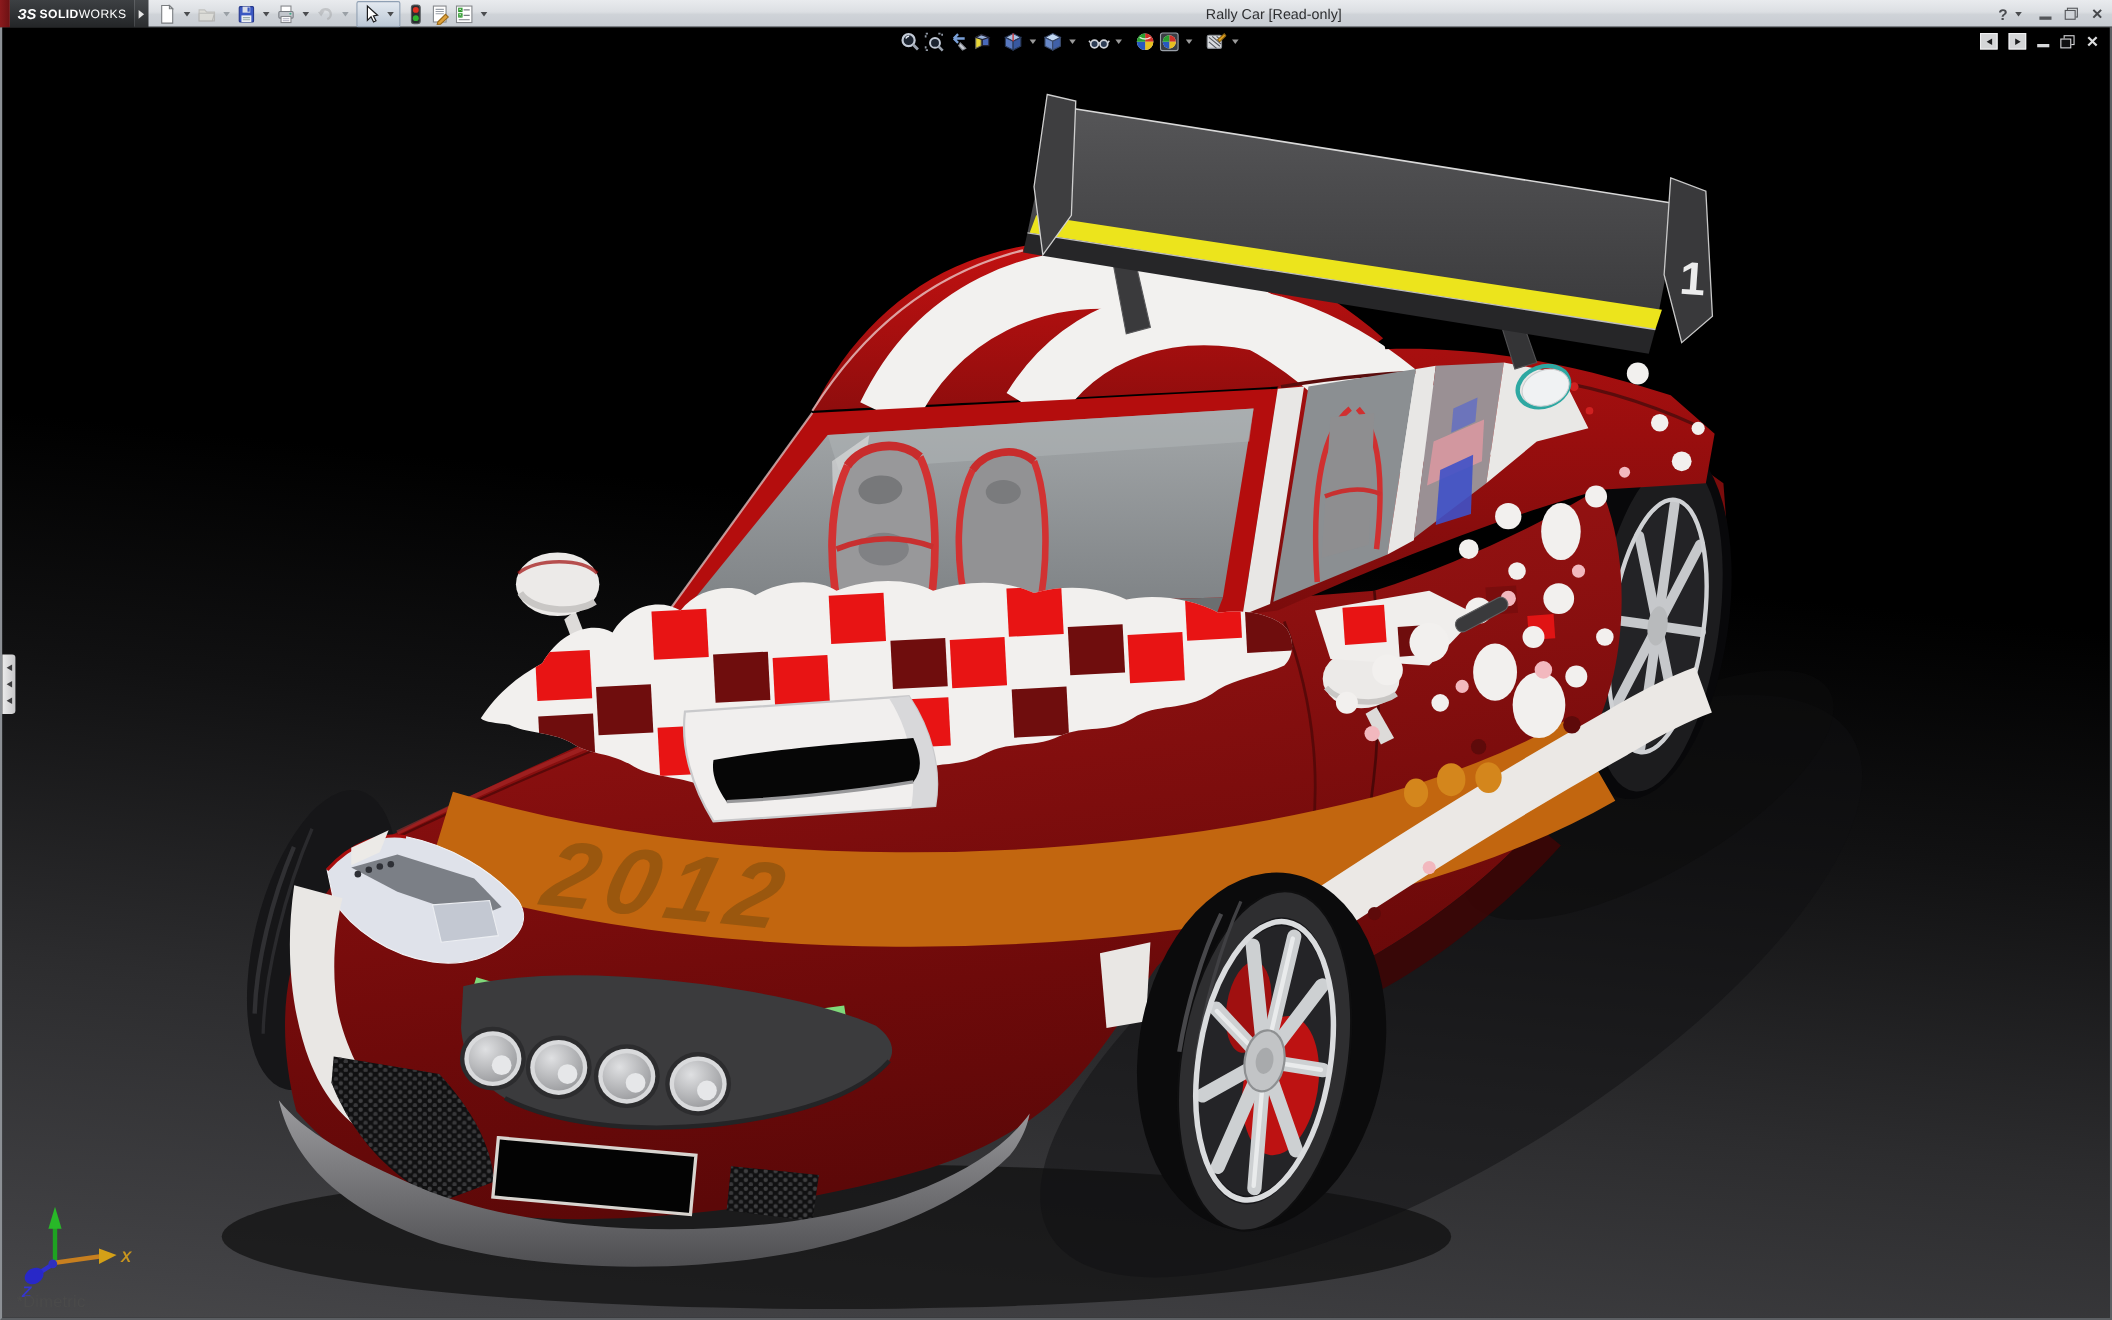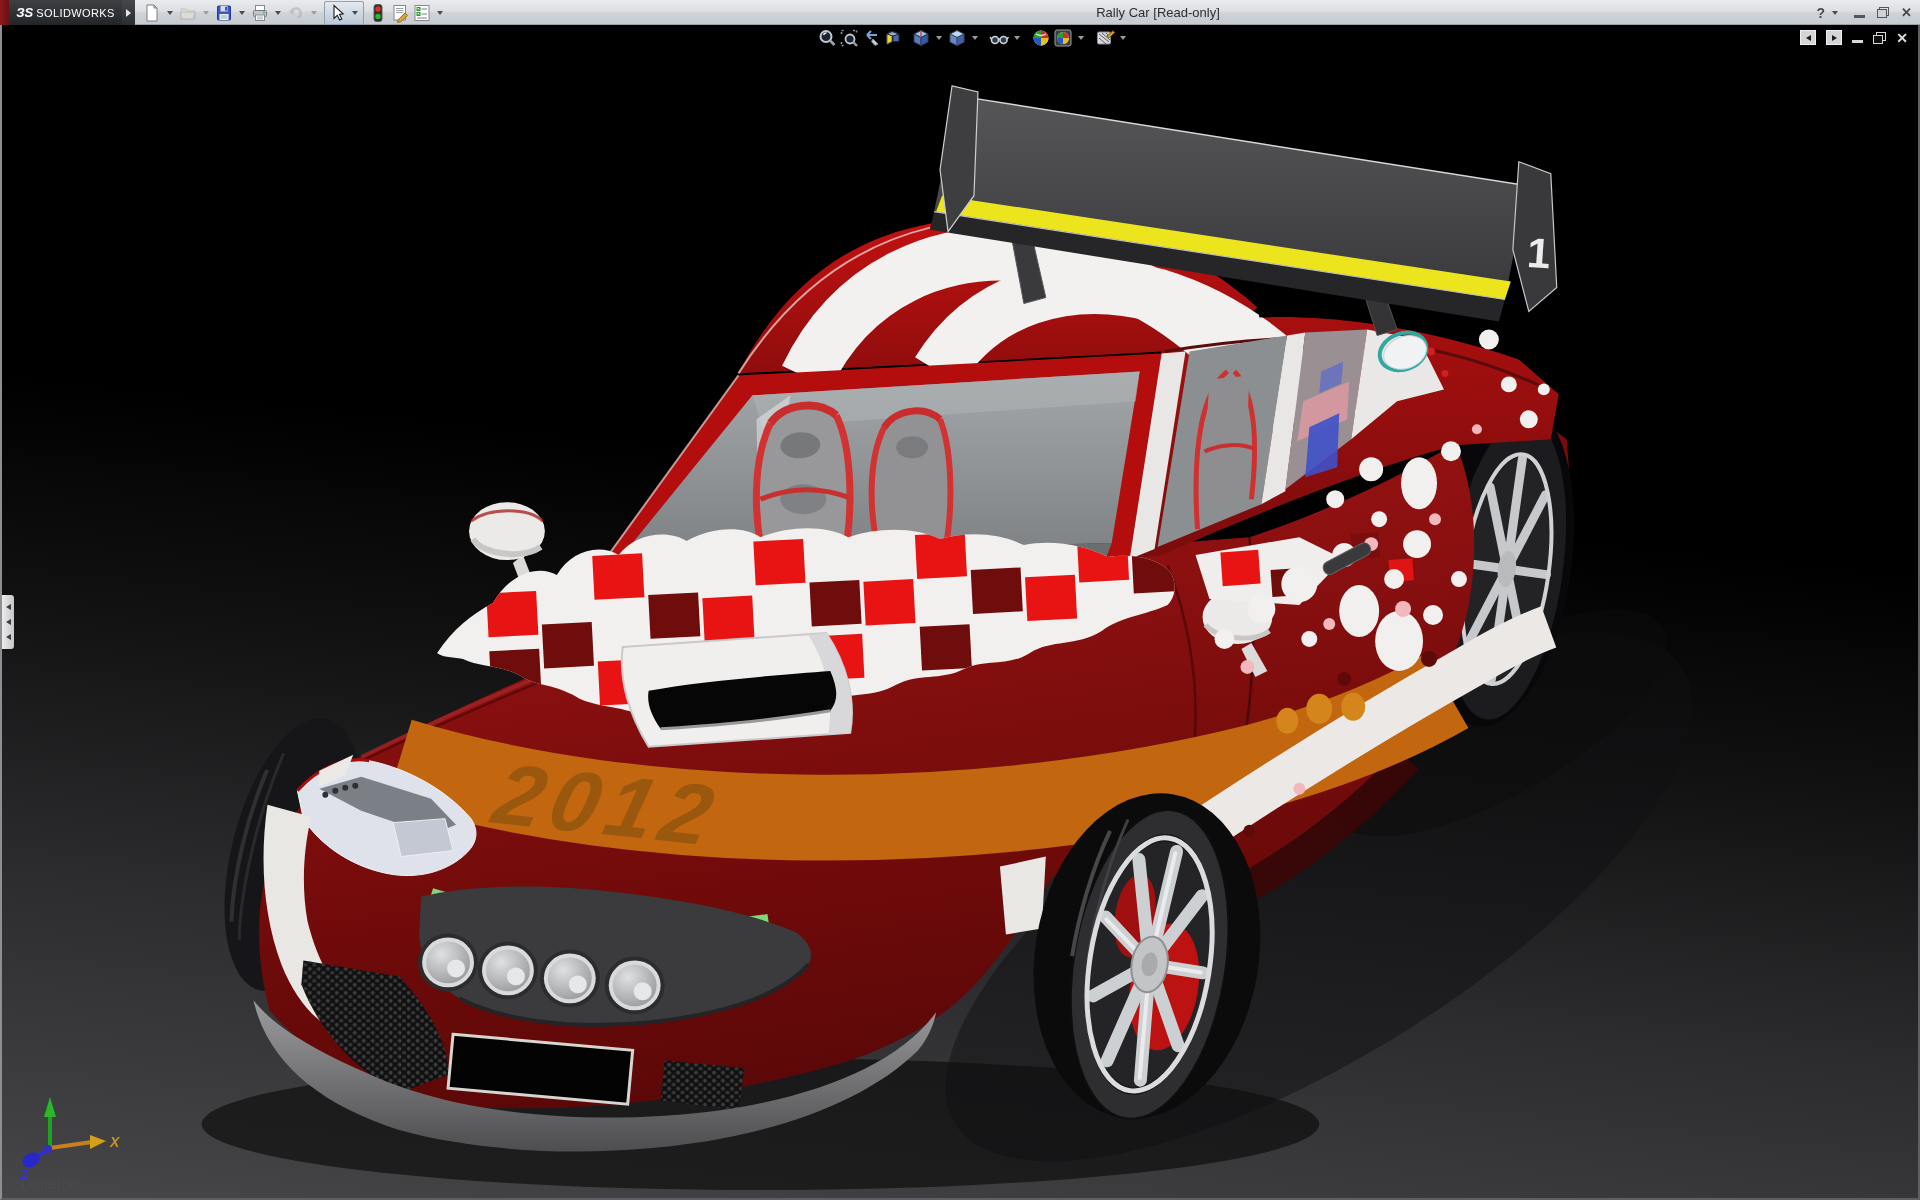--- a/index.html
+++ b/index.html
@@ -10,21 +10,21 @@
   .titlebar{position:absolute;top:0;left:0;right:0;height:25px;
     background:linear-gradient(#e9ebee 0%,#dcdfe3 45%,#cfd3d8 55%,#c7ccd2 100%);
     border-bottom:1px solid #9aa0a6;box-sizing:border-box;}
   .brand-accent{position:absolute;left:0;top:0;width:9px;height:25px;
     background:linear-gradient(90deg,#8c1a1d,#6b1113);}
   .logo-plate{position:absolute;left:9px;top:0;height:25px;width:113px;
     background:linear-gradient(#3d4043,#232527);color:#fff;display:flex;
     align-items:center;justify-content:center;gap:3px;}
   .logo-glyph{font-style:italic;font-weight:bold;font-size:13px;letter-spacing:0;}
   .logo-text{font-size:11px;letter-spacing:.4px;}
-  .logo-text .lt-b{font-weight:normal;}
+  .logo-text .lt-b{font-weight:bold;}
   .logo-expand{position:absolute;left:122px;top:0;width:13px;height:25px;
     background:linear-gradient(#45484b,#2b2d2f);display:flex;align-items:center;justify-content:center;}
   .tri-r{width:0;height:0;border-top:4px solid transparent;border-bottom:4px solid transparent;border-left:5px solid #e6e6e6;}
   .std-toolbar{position:absolute;left:141px;top:1px;height:23px;display:flex;align-items:center;}
   .tbtn{display:flex;align-items:center;height:22px;padding:0 1px;}
   .ticon{width:20px;height:20px;display:block;}
   .ticon.disabled{opacity:.45;filter:grayscale(60%);}
   .dd-arrow{width:0;height:0;border-left:3.5px solid transparent;border-right:3.5px solid transparent;border-top:4px solid #4a4c4f;margin:0 4px;}
   .dd-arrow.dis{border-top-color:#9aa0a6;}
   .select-group{border:1px solid #8fa0b4;border-radius:2px;height:22px;margin:0 3px;

